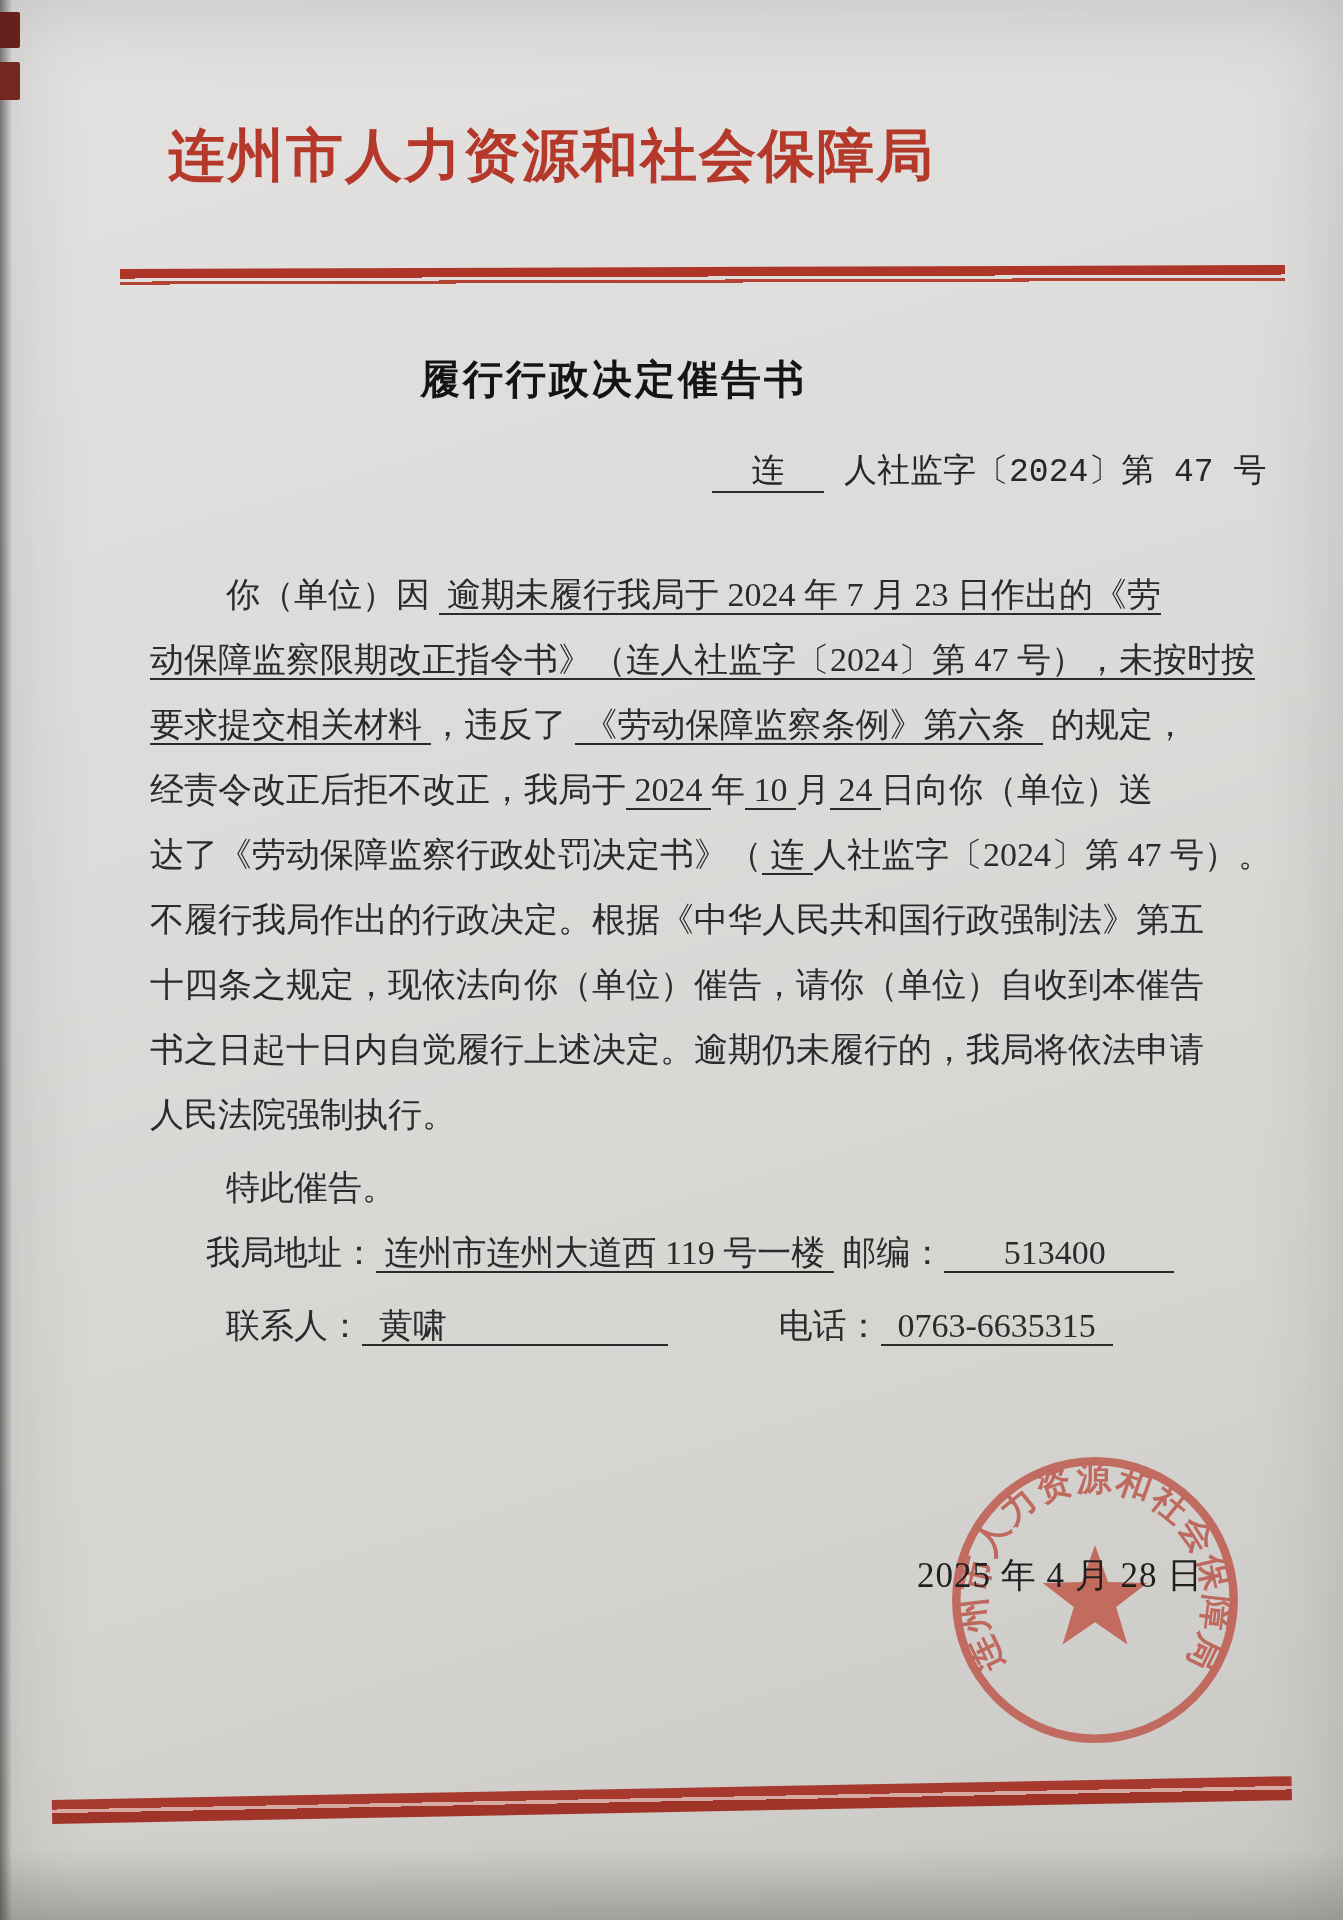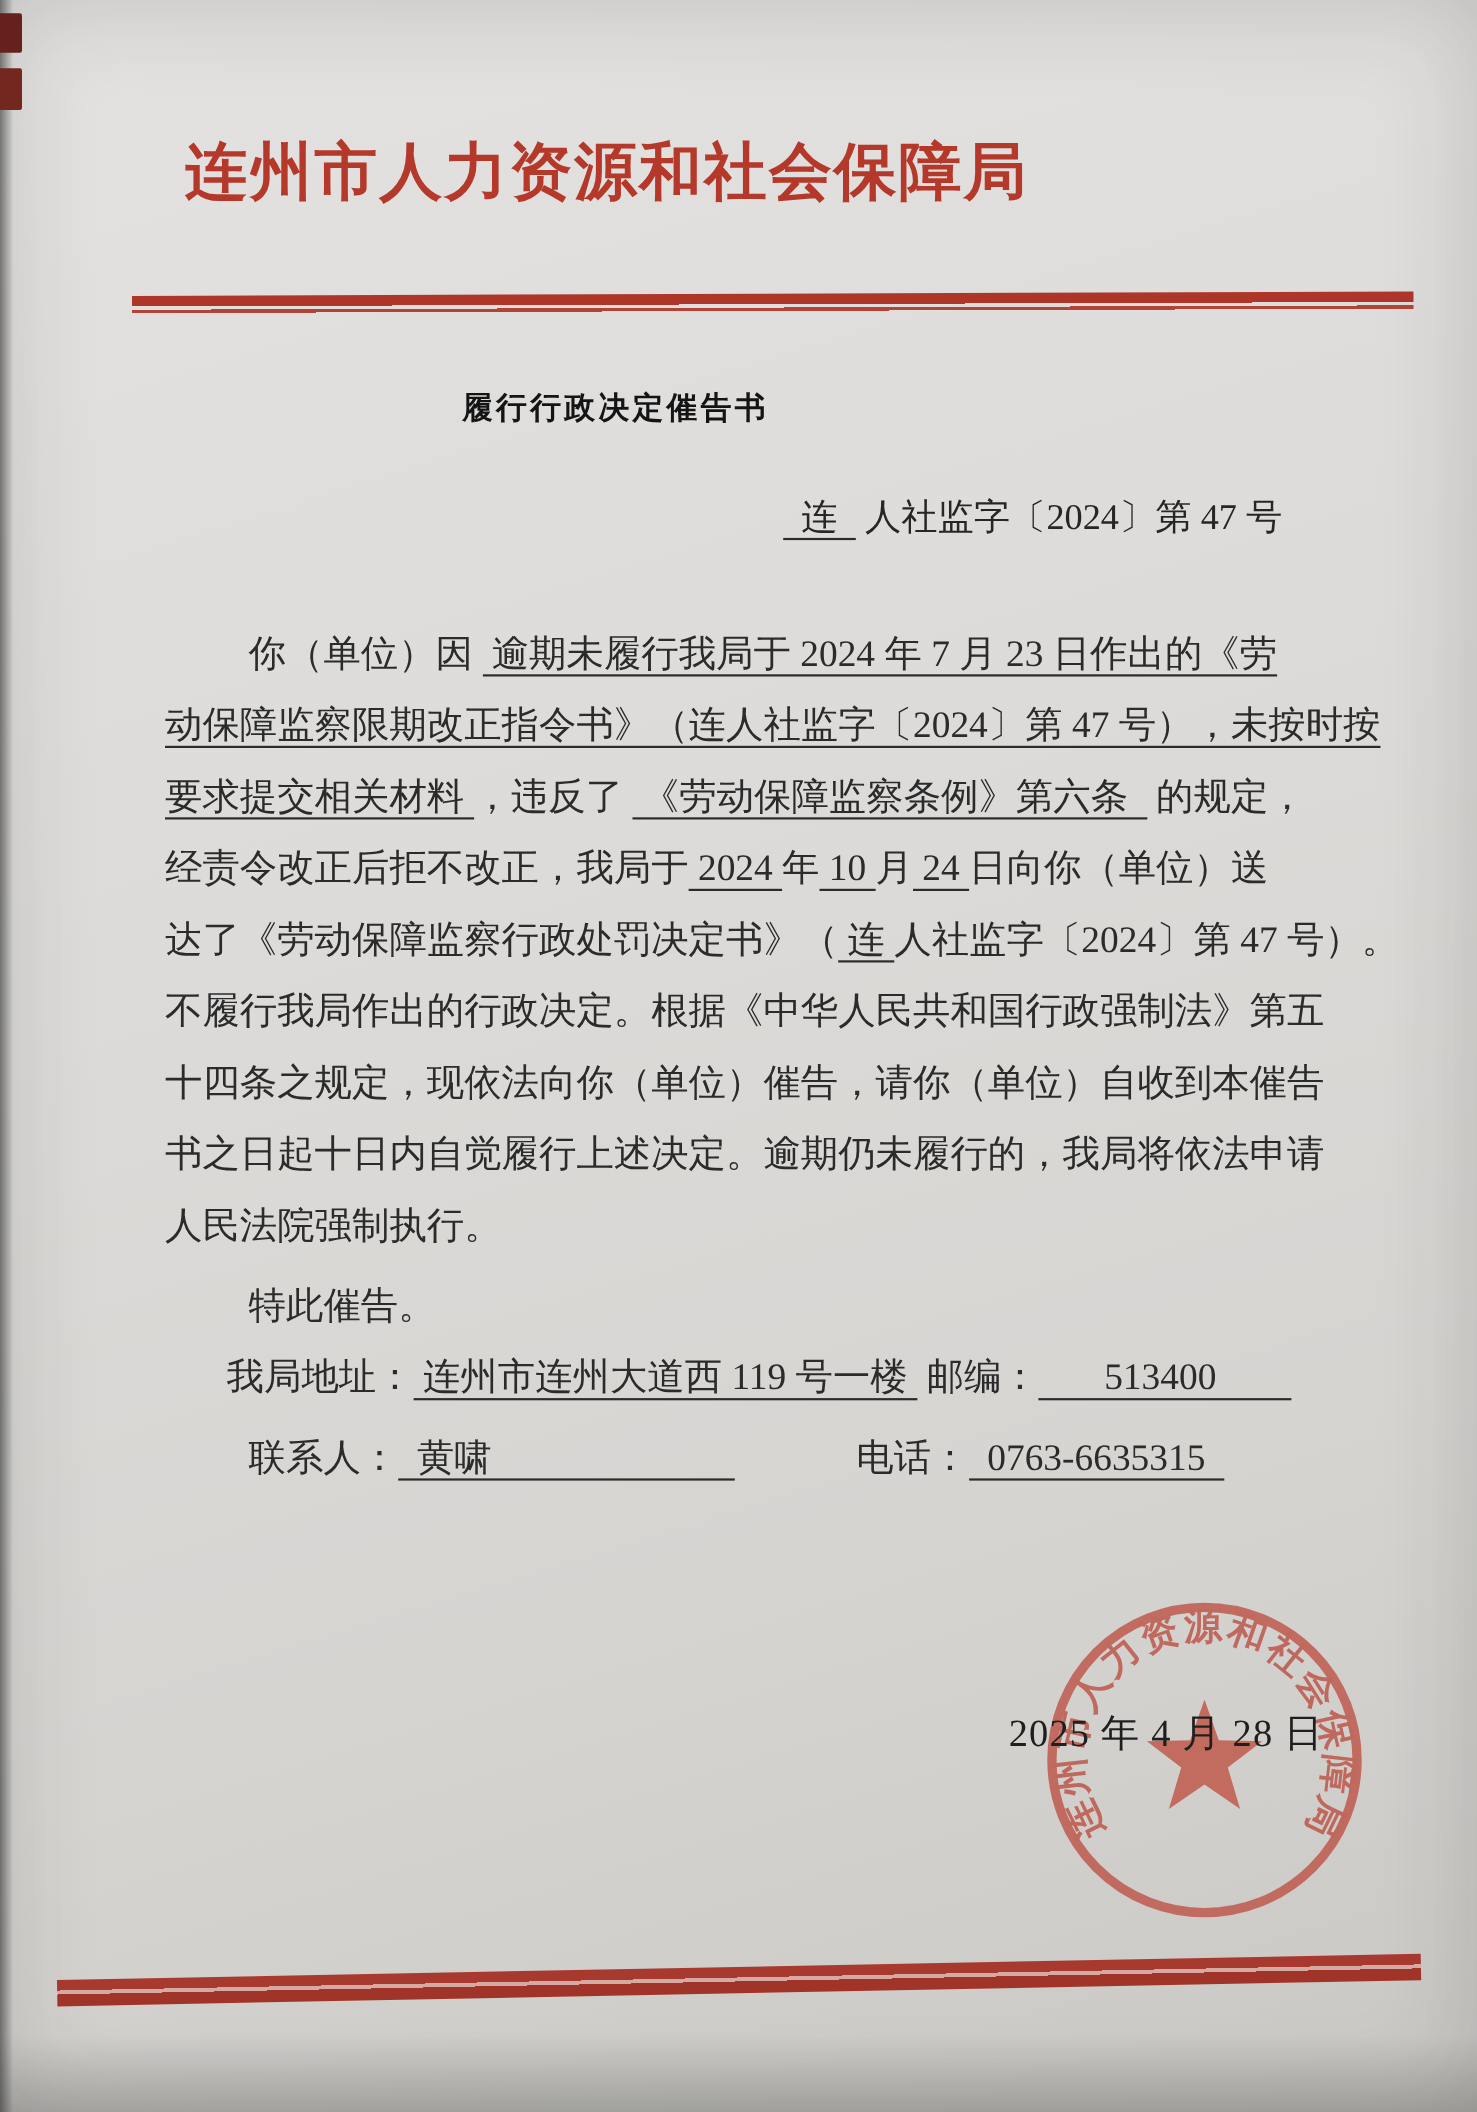--- a/index.html
+++ b/index.html
@@ -11,23 +11,23 @@
         background:linear-gradient(to right,rgba(25,25,25,.5),rgba(25,25,25,0));}
   .edge-bottom{position:absolute;left:0;bottom:0;width:100%;height:70px;
         background:linear-gradient(to top,rgba(55,55,52,.22),rgba(55,55,52,0));}
   .tab{position:absolute;left:0;width:20px;border-radius:0 2px 2px 0;}
   .tab1{top:12px;height:36px;background:#66211c;}
   .tab2{top:62px;height:38px;background:#73271f;}
   .agency{position:absolute;left:168px;top:118px;font-size:57px;font-weight:700;
         color:#b5392b;letter-spacing:2px;white-space:pre;}
   .rule-top{position:absolute;left:120px;top:267px;width:1165px;height:17px;transform:rotate(-.2deg);
         background:linear-gradient(to bottom,#ad3629 0 56%,rgba(0,0,0,0) 56% 74%,#b24335 74% 92%,rgba(0,0,0,0) 92%);}
-  .doc-title{position:absolute;left:420px;top:352px;font-size:28px;font-weight:700;
+  .doc-title{position:absolute;left:420px;top:352px;font-size:40px;font-weight:700;
         color:#141414;letter-spacing:3px;white-space:pre;}
-  .doc-number{position:absolute;left:712px;top:448px;font-size:33px;color:#262626;white-space:pre;}
+  .doc-number{position:absolute;left:712px;top:448px;font-size:33px;color:#262626;white-space:pre;font-family:Liberation Mono, monospace;}
   .body-text{position:absolute;left:150px;top:562px;width:1090px;font-size:34px;color:#2b2b2b;}
   .line{height:65px;line-height:65px;white-space:pre;}
   .u{border-bottom:2px solid #2b2b2b;}
   .date-line{position:absolute;left:917px;top:1552px;font-size:35px;color:#1f1f1f;
         letter-spacing:1px;white-space:pre;z-index:3;}
   .seal{position:absolute;left:915px;top:1420px;z-index:2;opacity:.85;}
   .rule-bottom{position:absolute;left:52px;top:1800px;width:1240px;height:24px;
         transform:rotate(-1.1deg);transform-origin:left center;
         background:linear-gradient(to bottom,#a8392e 0 40%,#d4aaa2 40% 55%,#a03428 55% 100%);}
 </style>

